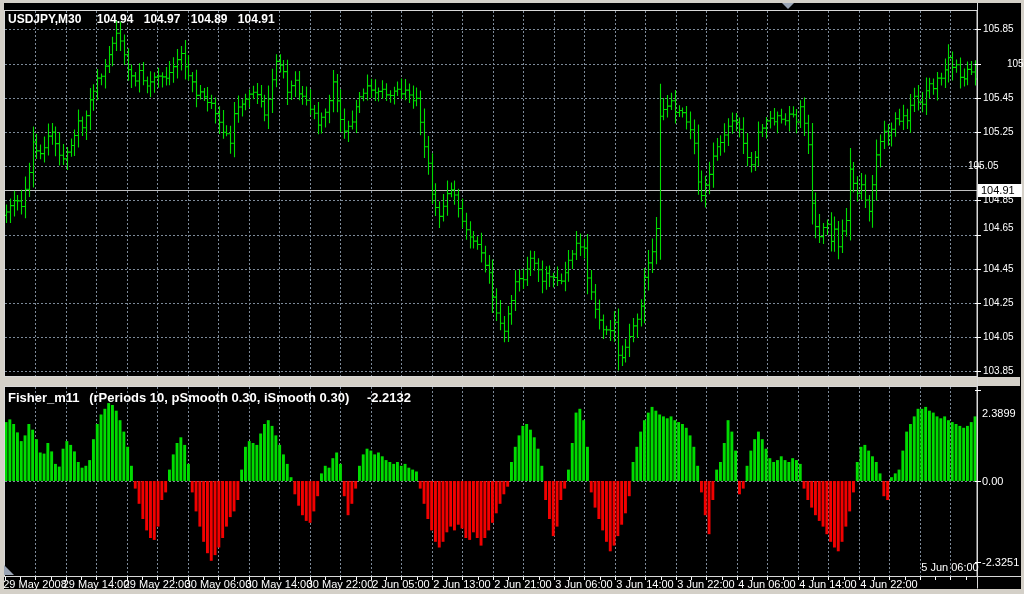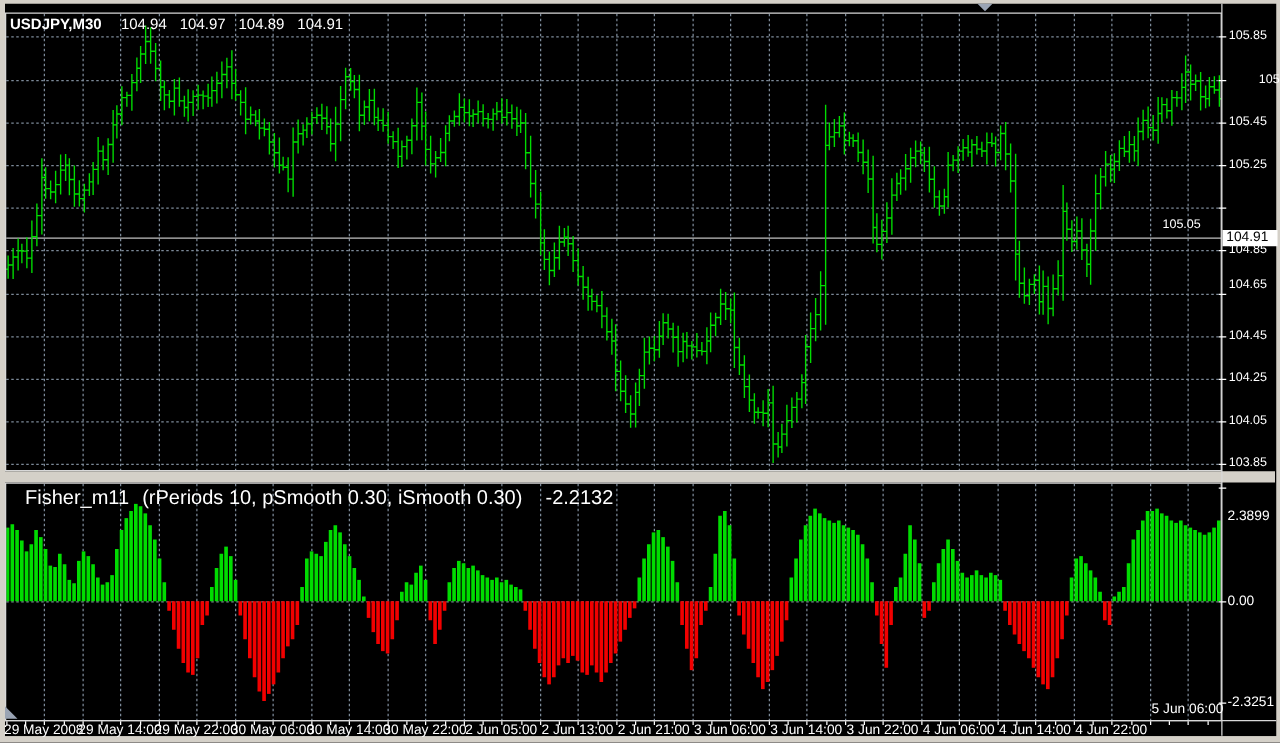--- a/index.html
+++ b/index.html
@@ -5,22 +5,22 @@
   html,body{margin:0;padding:0;background:#777;}
   #terminal{
     position:relative;width:1024px;height:594px;overflow:hidden;
     font-family:"Liberation Sans",sans-serif;
     background:#D4D0C8;
   }
   #chart-svg{position:absolute;left:0;top:0;}
   .ovl{position:absolute;left:0;top:0;width:1024px;height:594px;pointer-events:none;}
   .txt{position:absolute;color:#FFFFFF;white-space:nowrap;}
   #header{left:8px;top:12px;font-size:12px;font-weight:bold;letter-spacing:0px;}
-  #header .num{margin-left:7px;font-weight:normal;}
-  #ind-title{left:20px;top:390px;font-size:16px;font-weight:normal;}
+  #header .num{margin-left:7px;font-weight:bold;}
+  #ind-title{left:8px;top:390px;font-size:13px;font-weight:bold;}
   #ind-title .sep{margin-left:6px;}
   #ind-title .val{margin-left:14px;}
   .axis-lbl{position:absolute;color:#FFFFFF;font-size:10px;}
   .time-lbl{position:absolute;color:#FFFFFF;font-size:11px;transform:translateX(-50%);}
   #cur-price{
     position:absolute;left:978px;top:184px;width:44px;height:13px;
     background:#FFFFFF;color:#000000;font-size:11px;line-height:13px;
     padding-left:3px;box-sizing:border-box;
   }
   .ind-axis{position:absolute;left:982px;color:#FFFFFF;font-size:11px;}
@@ -479,21 +479,21 @@
       <span>Fisher_m11</span>
       <span class="sep">(rPeriods 10, pSmooth 0.30, iSmooth 0.30)</span>
       <span class="val">-2.2132</span>
     </div>
 
     <div id="price-labels">
         <div class="axis-lbl" style="left: 983px; top: 23px;">105.85</div>
         <div class="axis-lbl" style="left: 983px; top: 58px; margin-left: 24px;">105.65</div>
         <div class="axis-lbl" style="left: 983px; top: 92px;">105.45</div>
         <div class="axis-lbl" style="left: 983px; top: 126px;">105.25</div>
-        <div class="axis-lbl" style="left: 930px; top: 160px; margin-top: 14px;">105.05</div>
+        <div class="axis-lbl" style="left: 968px; top: 160px;">105.05</div>
         <div class="axis-lbl" style="left: 983px; top: 194px;">104.85</div>
         <div class="axis-lbl" style="left: 983px; top: 222px;">104.65</div>
         <div class="axis-lbl" style="left: 983px; top: 263px;">104.45</div>
         <div class="axis-lbl" style="left: 983px; top: 297px;">104.25</div>
         <div class="axis-lbl" style="left: 983px; top: 331px;">104.05</div>
         <div class="axis-lbl" style="left: 983px; top: 365px;">103.85</div>
       </div>
     <div id="time-labels">
         <div class="time-lbl" style="left: 35px; top: 578px;">29 May 2008</div>
         <div class="time-lbl" style="left: 96px; top: 578px;">29 May 14:00</div>

